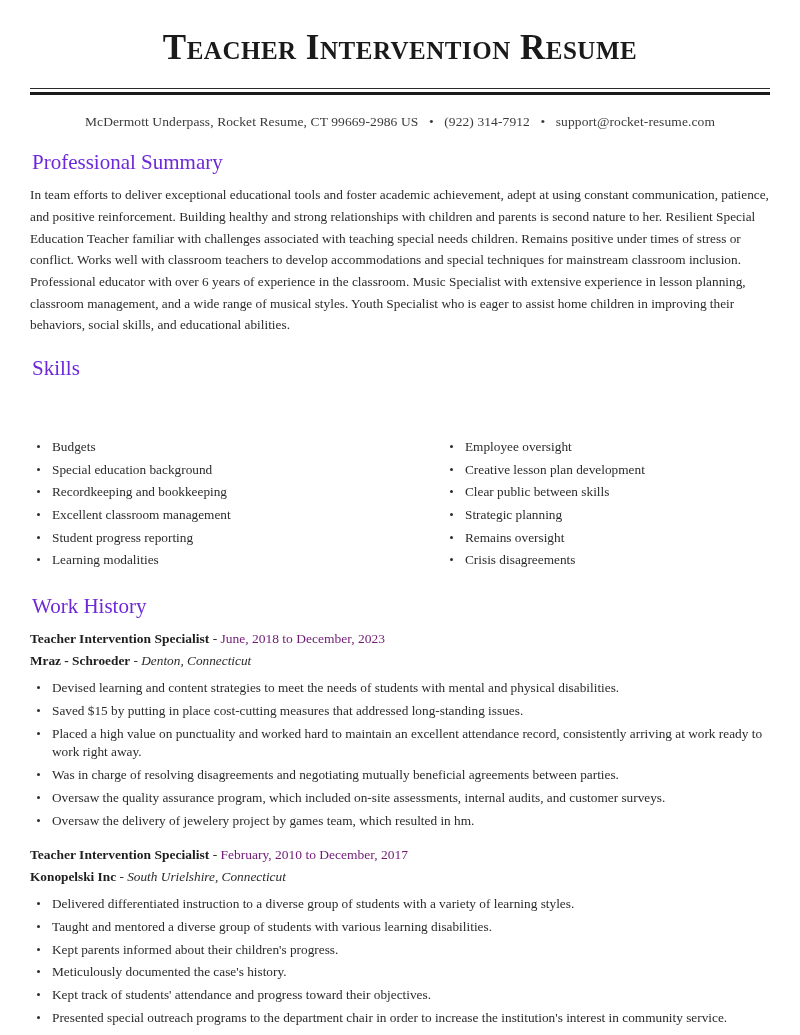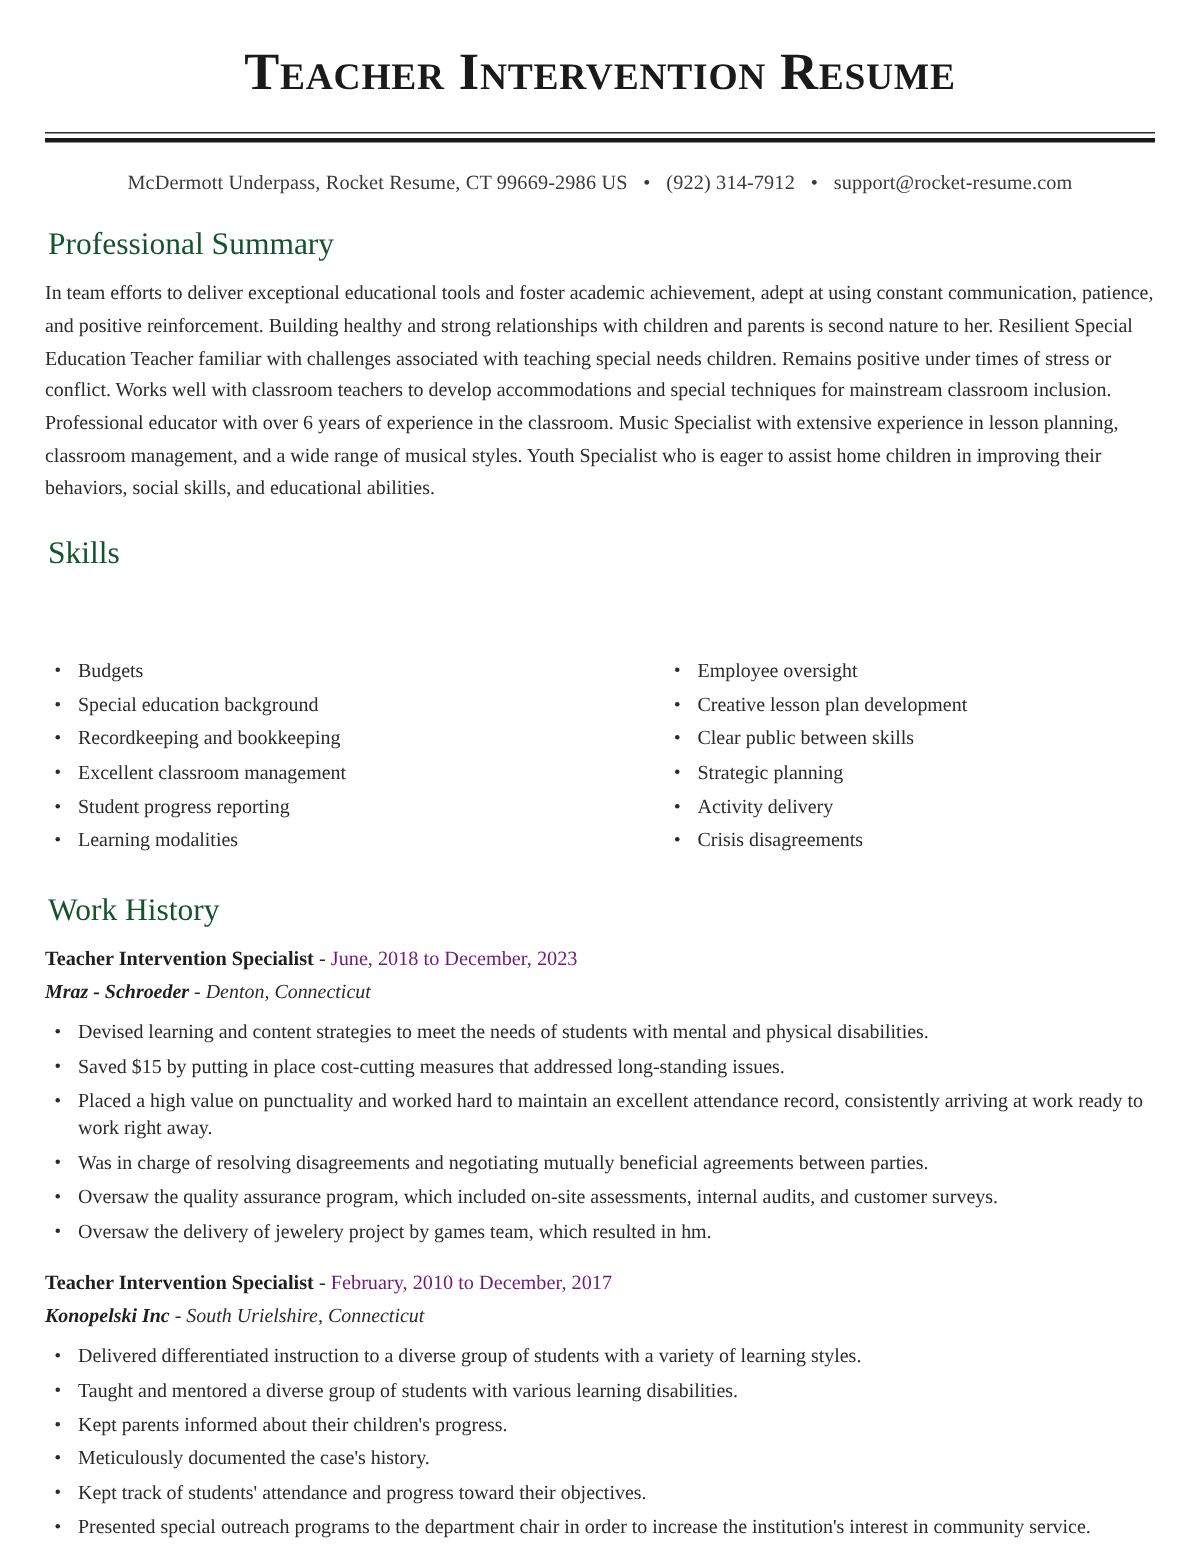--- a/index.html
+++ b/index.html
@@ -66,21 +66,21 @@
   }
 
   
   .section {
     margin-top: 20px;
   }
   .section-title {
     font-family: "Liberation Serif", "DejaVu Serif", serif;
     font-size: 21px;
     font-weight: 400;
-    color: #14532d;
+    color: #6d28d9;
     margin: 0 0 9px 2px;
     line-height: 1.2;
   }
   .summary-text {
     font-size: 13.3px;
     line-height: 1.63;
     color: #2b2b2b;
     text-align: left;
     margin: 0;
   }
@@ -147,21 +147,20 @@
     color: #701a75;
   }
   .job-company-row {
     font-size: 13.3px;
     line-height: 1.45;
     margin-bottom: 9px;
     color: #1f1f1f;
   }
   .job-company {
     font-weight: 700;
-    font-style: italic;
   }
   .job-location {
     font-style: italic;
     font-weight: 400;
     color: #2b2b2b;
   }
   .job ul.bullets > li {
     margin-bottom: 4px;
     line-height: 1.42;
   }
@@ -203,21 +202,21 @@
             <li>Student progress reporting</li>
             <li>Learning modalities</li>
           </ul>
       </div>
       <div class="skills-col right">
         <ul class="bullets">
             <li>Employee oversight</li>
             <li>Creative lesson plan development</li>
             <li>Clear public between skills</li>
             <li>Strategic planning</li>
-            <li>Activity delivery</li>
+            <li>Remains oversight</li>
             <li>Crisis disagreements</li>
           </ul>
       </div>
     </div>
   </div>
 
   <div class="section">
     <h2 class="section-title">Work History</h2>
     <div id="jobs-container">
         <div class="job">

